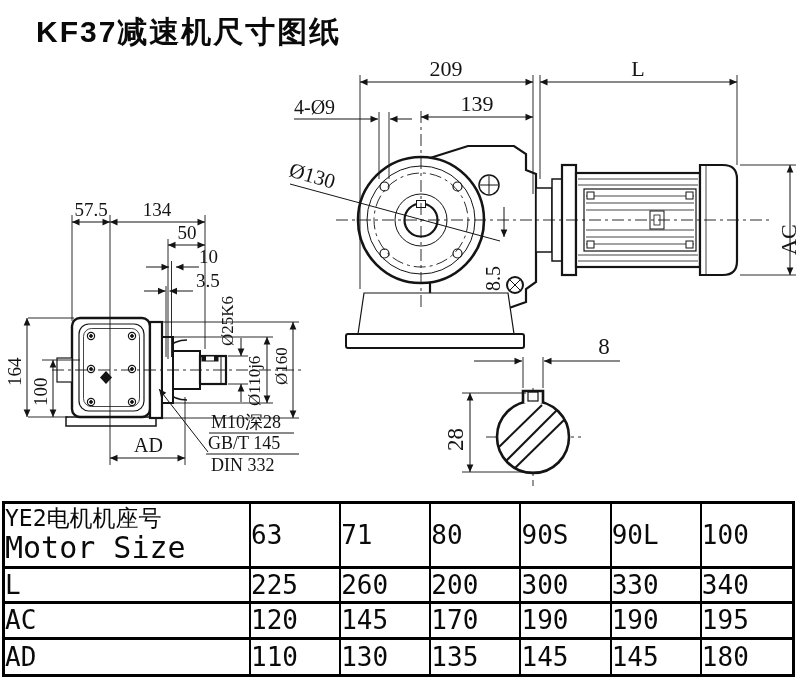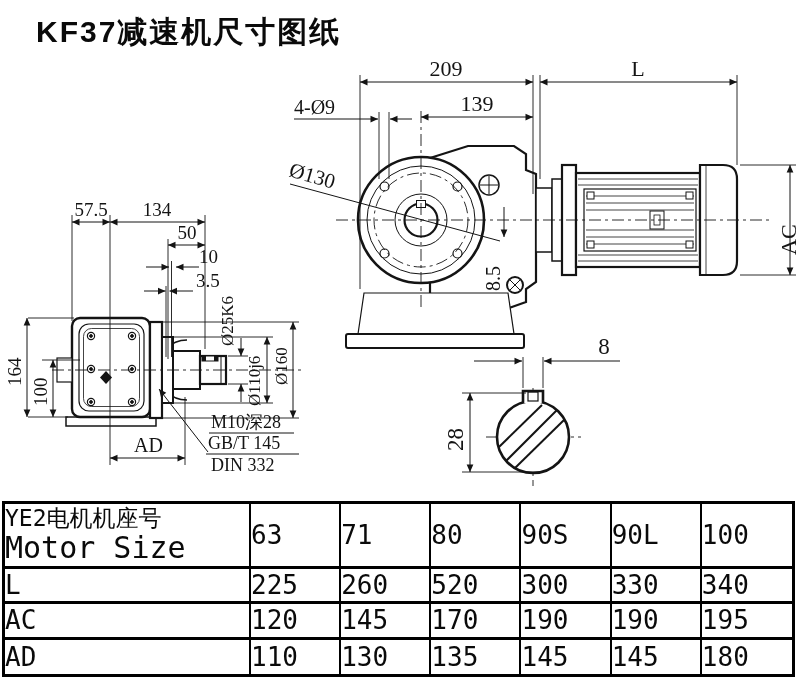--- a/index.html
+++ b/index.html
@@ -252,21 +252,21 @@
     <div class="c">63</div>
     <div class="c">71</div>
     <div class="c">80</div>
     <div class="c">90S</div>
     <div class="c">90L</div>
     <div class="c">100</div>
 
     <div class="c">L</div>
     <div class="c">225</div>
     <div class="c">260</div>
-    <div class="c">520</div>
+    <div class="c">200</div>
     <div class="c">300</div>
     <div class="c">330</div>
     <div class="c">340</div>
 
     <div class="c">AC</div>
     <div class="c">120</div>
     <div class="c">145</div>
     <div class="c">170</div>
     <div class="c">190</div>
     <div class="c">190</div>

